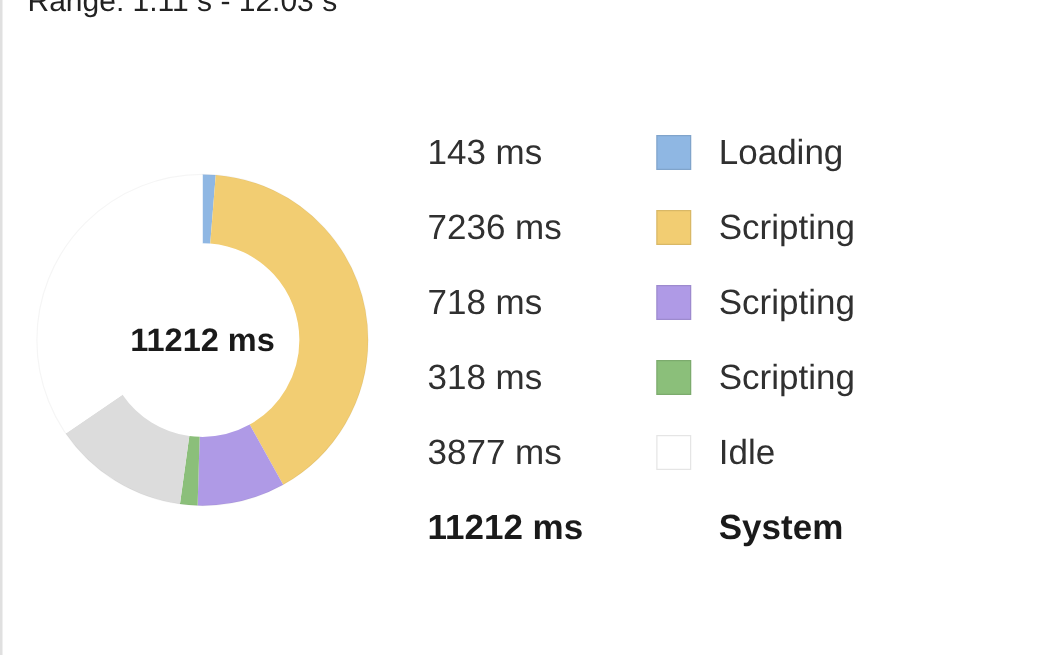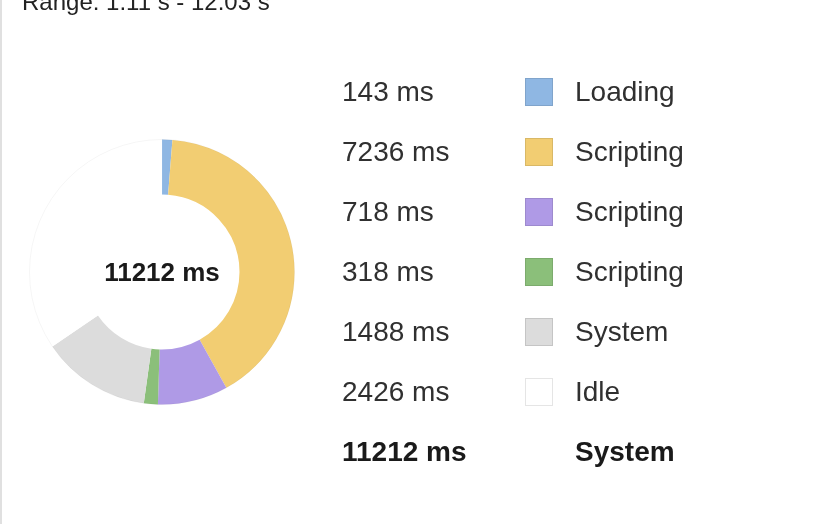--- a/index.html
+++ b/index.html
@@ -136,26 +136,21 @@
         <span class="legend-value">718 ms</span>
         <span class="legend-swatch" style="background: rgb(175, 154, 230);"></span>
         <span class="legend-label">Scripting</span>
       </div>
       <div class="legend-row">
         <span class="legend-value">318 ms</span>
         <span class="legend-swatch" style="background: rgb(139, 191, 122);"></span>
         <span class="legend-label">Scripting</span>
       </div>
       <div class="legend-row">
-        <span class="legend-value">1488 ms</span>
-        <span class="legend-swatch" style="background: rgb(220, 220, 220);"></span>
-        <span class="legend-label">System</span>
-      </div>
-      <div class="legend-row">
-        <span class="legend-value">2426 ms</span>
+        <span class="legend-value">3877 ms</span>
         <span class="legend-swatch" style="background: rgb(255, 255, 255);"></span>
         <span class="legend-label">Idle</span>
       </div>
       <div class="legend-row">
         <span class="legend-value bold">11212 ms</span>
         <span class="legend-spacer"></span>
         <span class="legend-label bold">System</span>
       </div>
     </div>
 </div>

